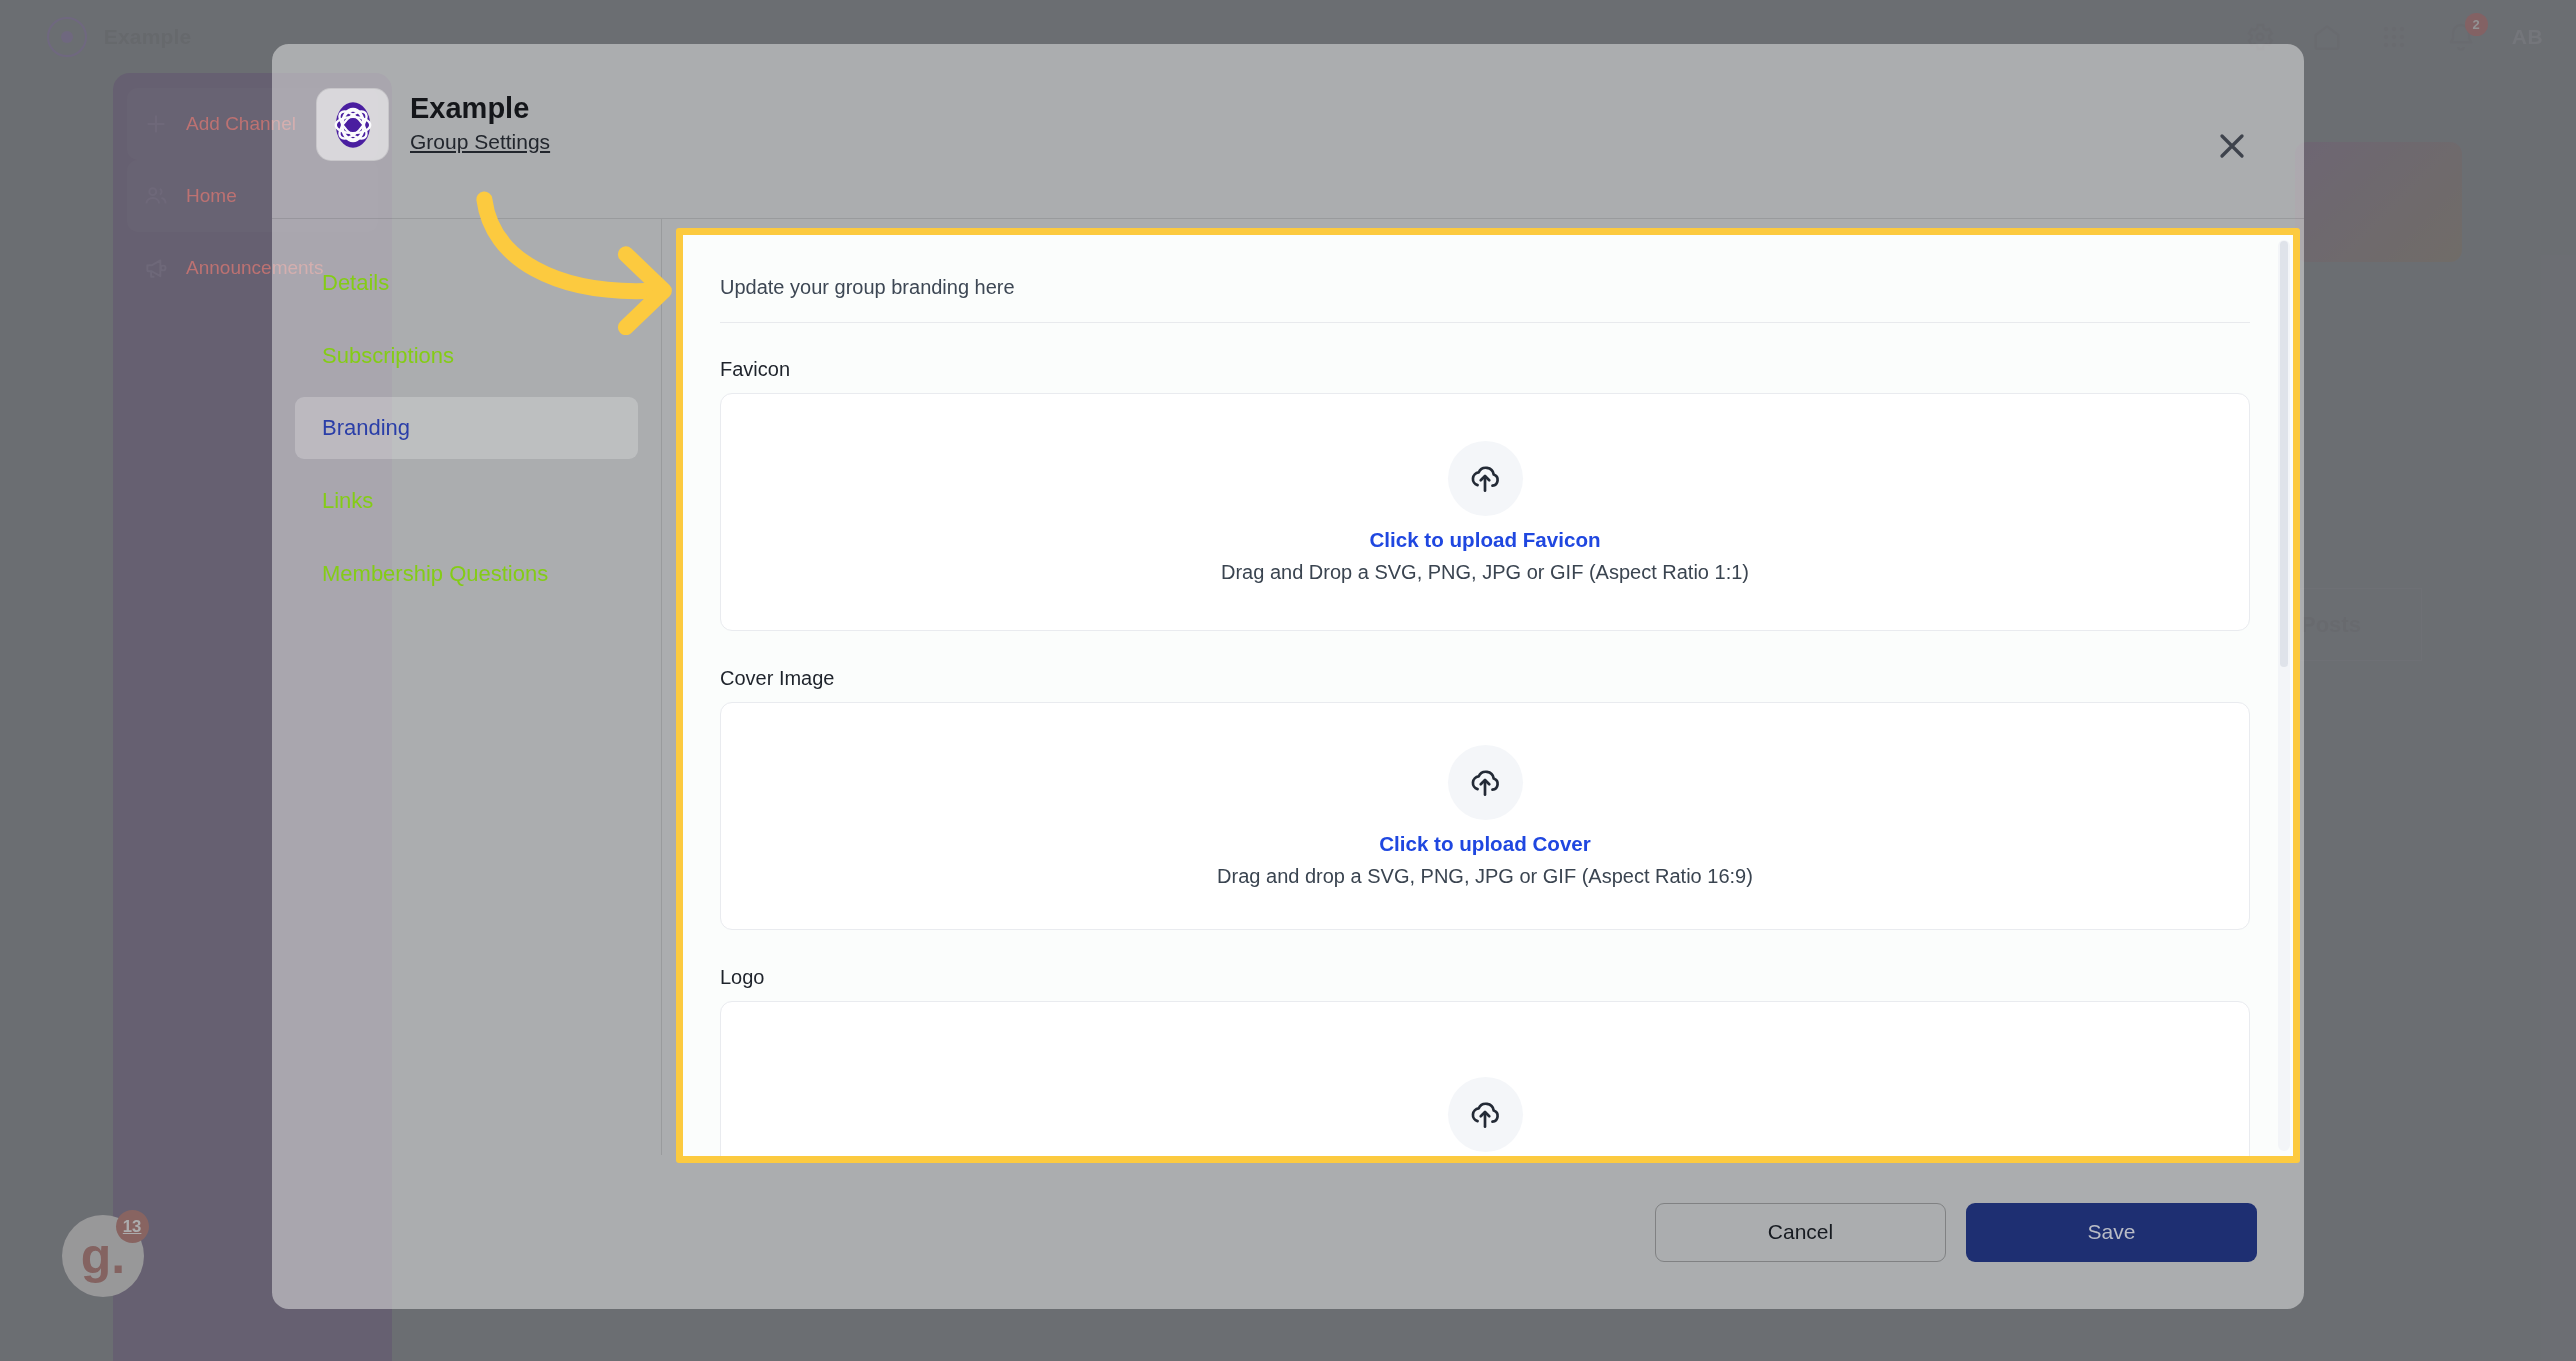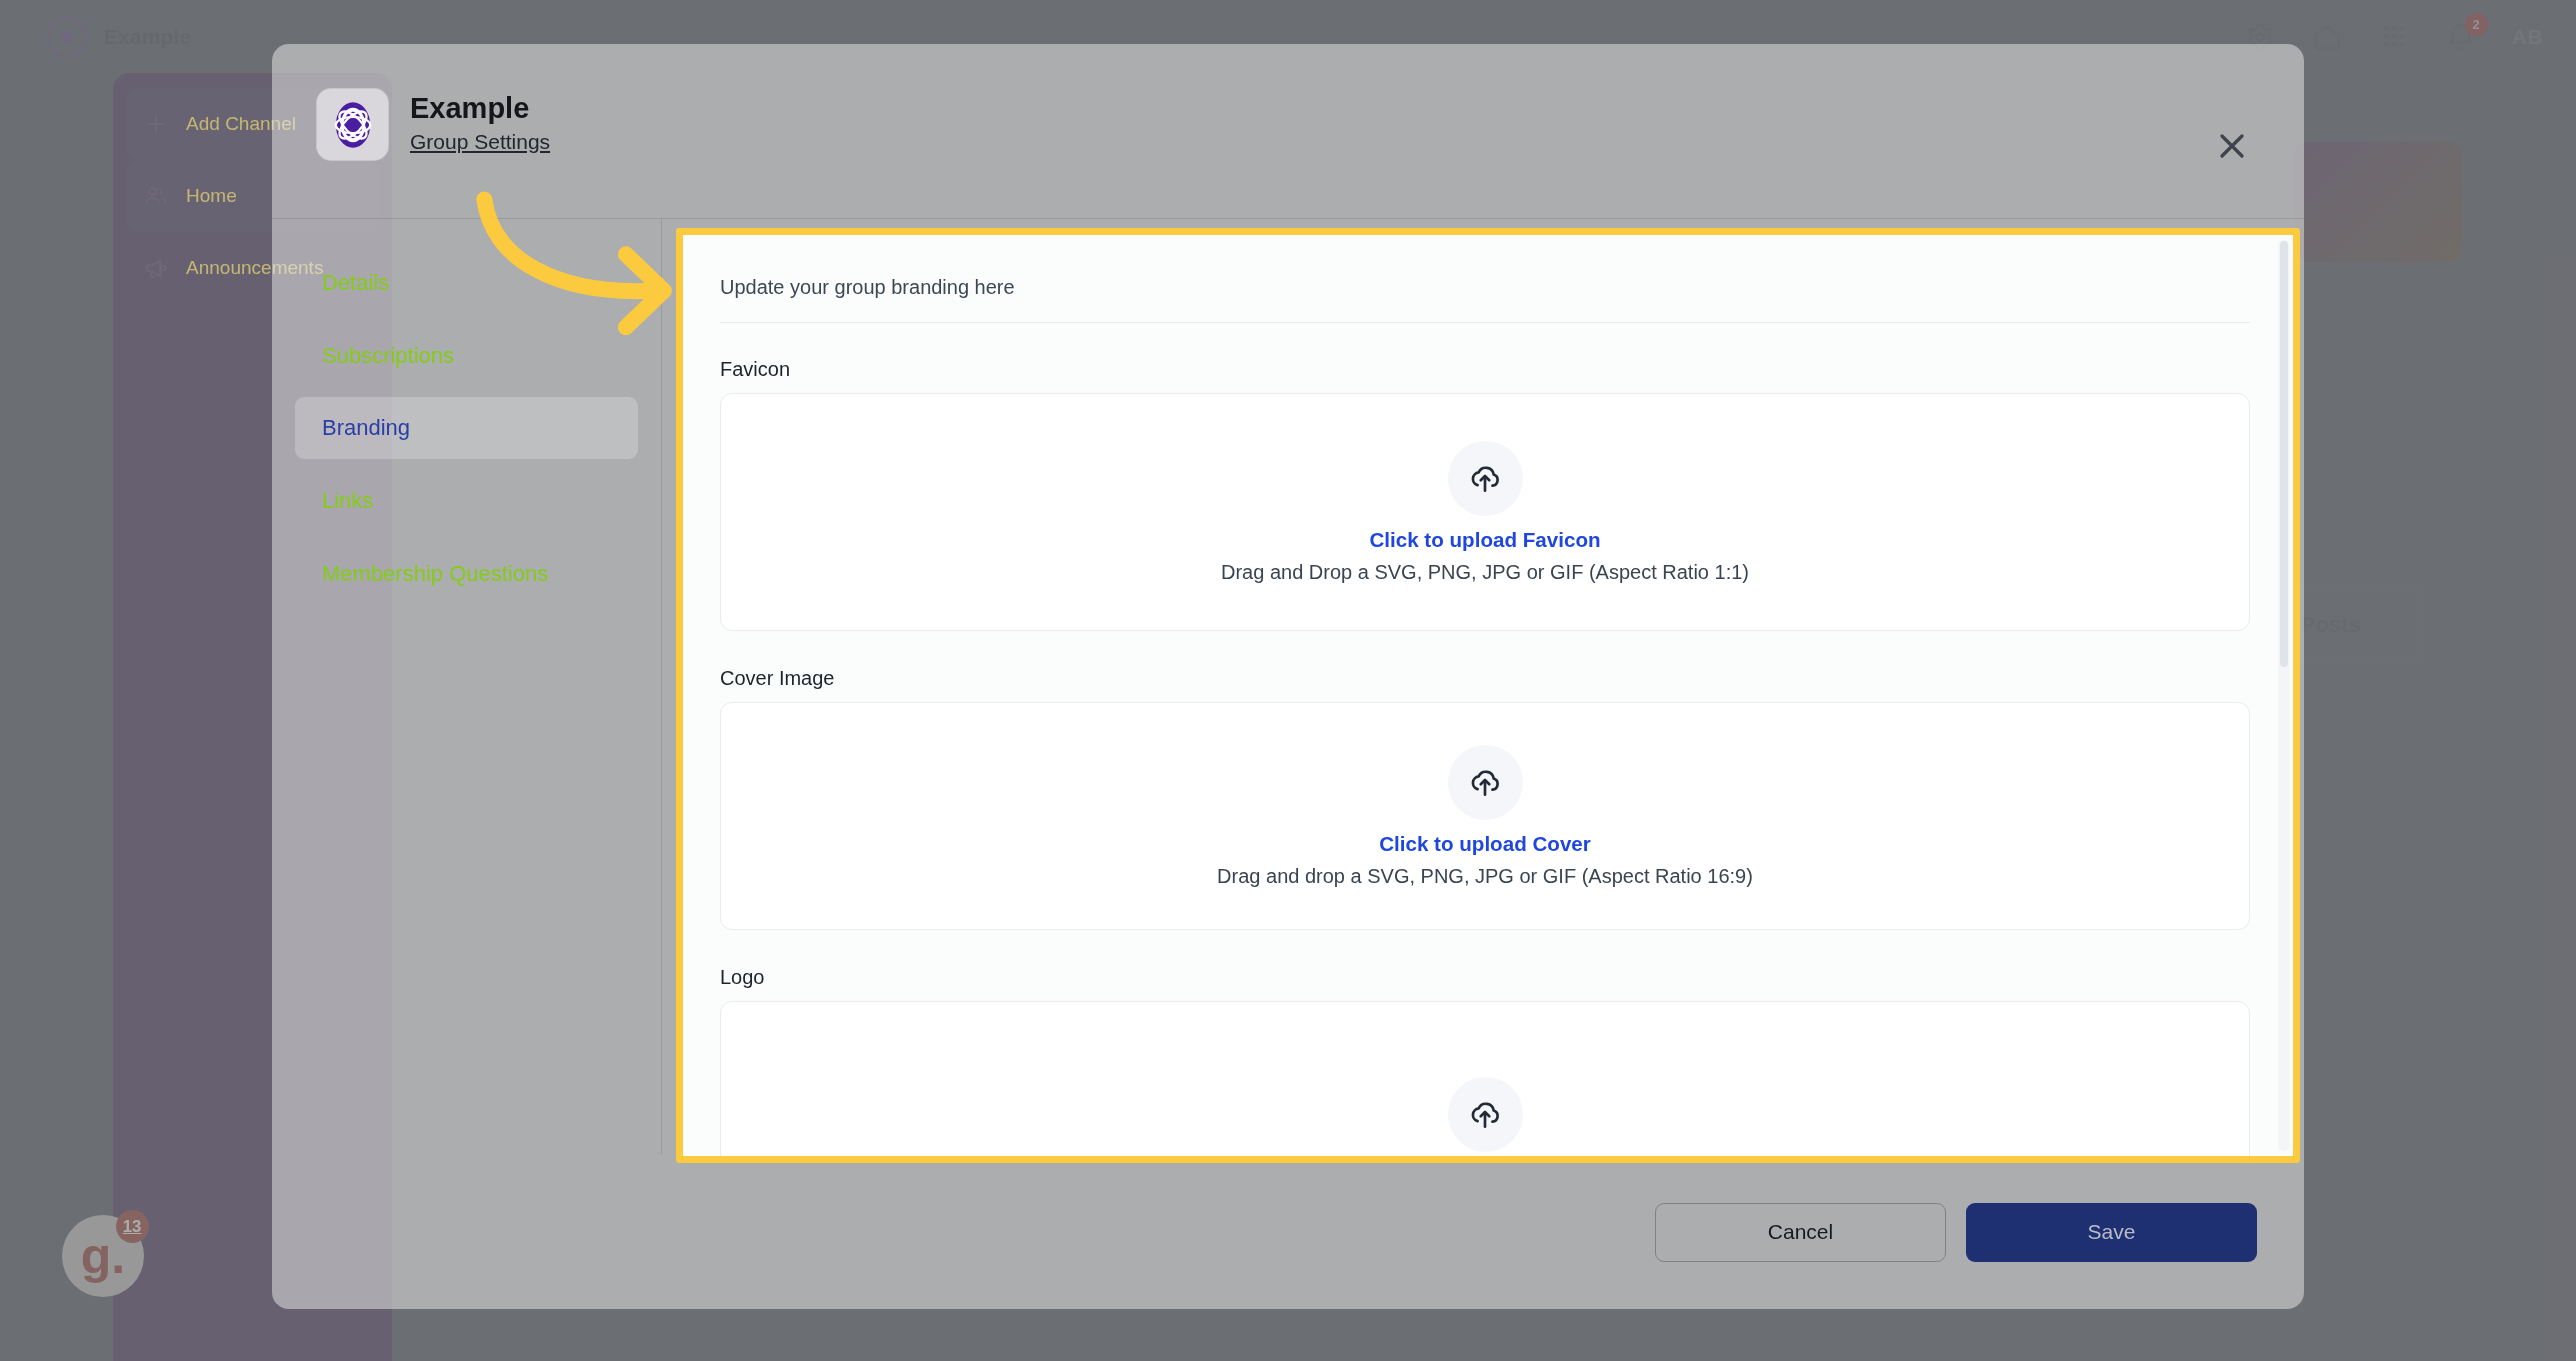--- a/index.html
+++ b/index.html
@@ -61,21 +61,21 @@
     position: absolute; left: 113px; top: 73px;
     width: 279px; height: 1288px;
     background: #2a1c42;
     border-radius: 16.7px 16.7px 0 0;
     padding-top: 15px;
   }
   .rail-item {
     display: flex; align-items: center; gap: 16.7px;
     height: 72px; margin: 0 13.7px; padding: 0 16.7px;
     border-radius: 10.7px;
-    color: #fde047; font-size: 19px; font-weight: 500;
+    color: #ef4444; font-size: 19px; font-weight: 500;
     white-space: nowrap; overflow: hidden;
   }
   .rail-item.tinted { background: rgba(255,255,255,.028); }
   .rail-icon { width: 26px; height: 26px; flex: 0 0 26px; color: #3b2f55; }
   .rail-icon svg { width: 100%; height: 100%; display: block; }
 
   
   #bg-hero {
     position: absolute; left: 2295px; top: 142px;
     width: 167px; height: 120px;

